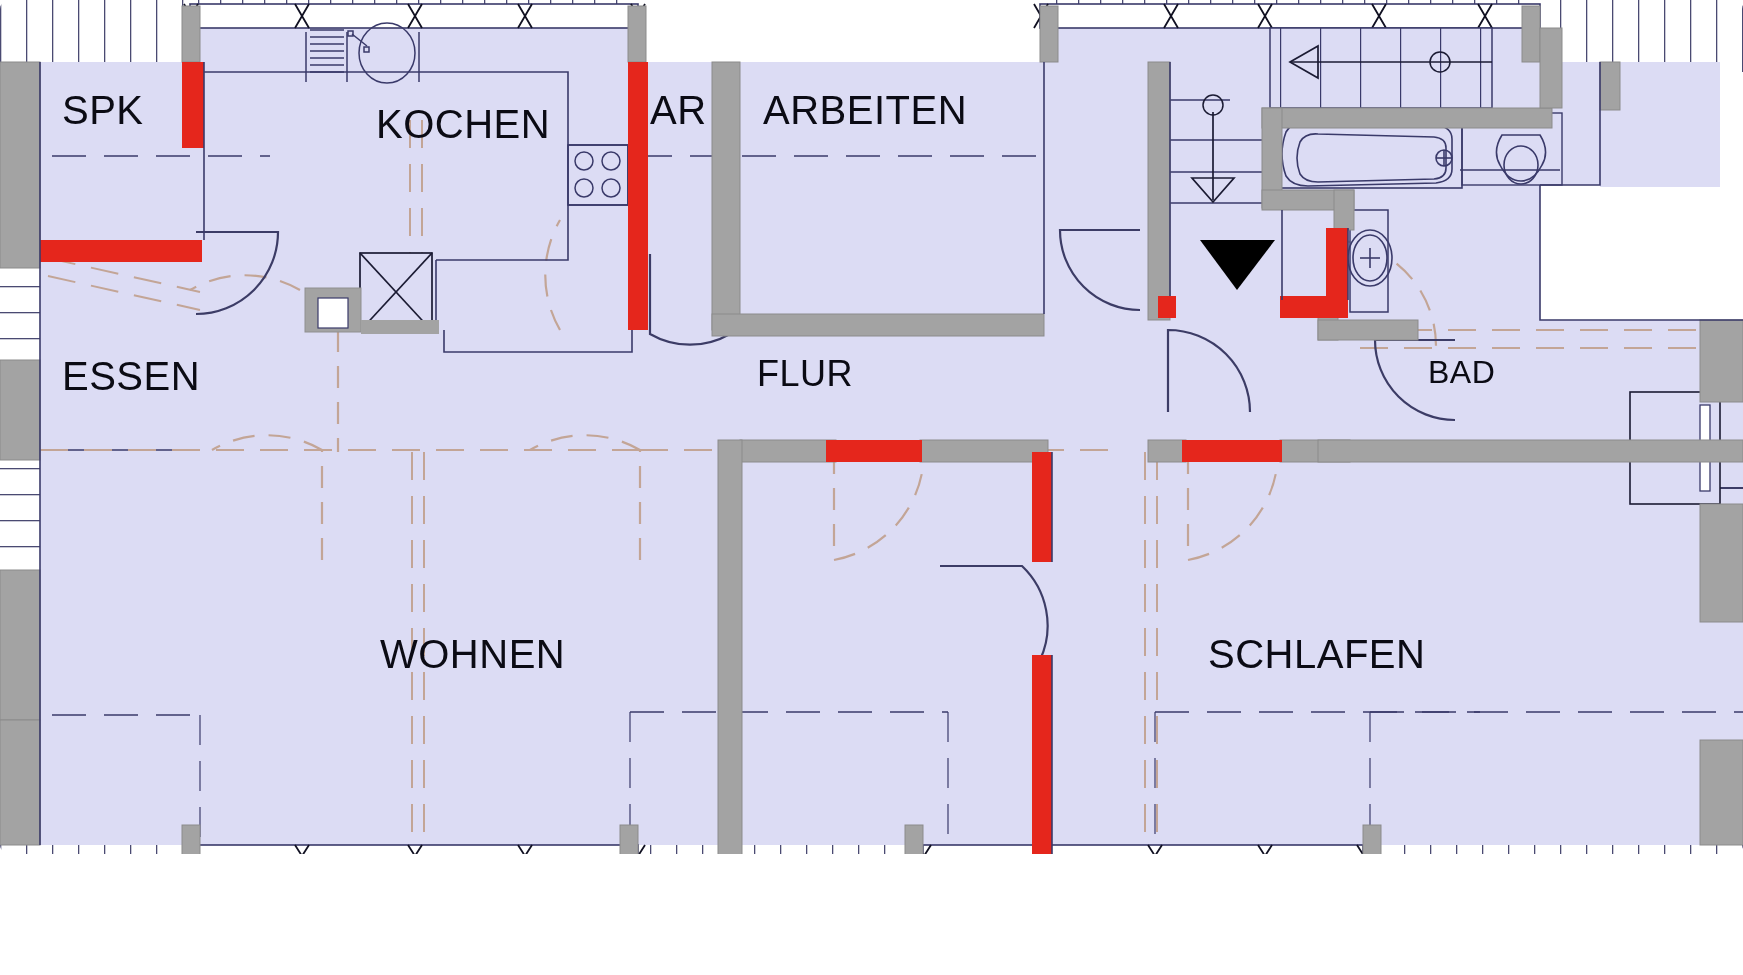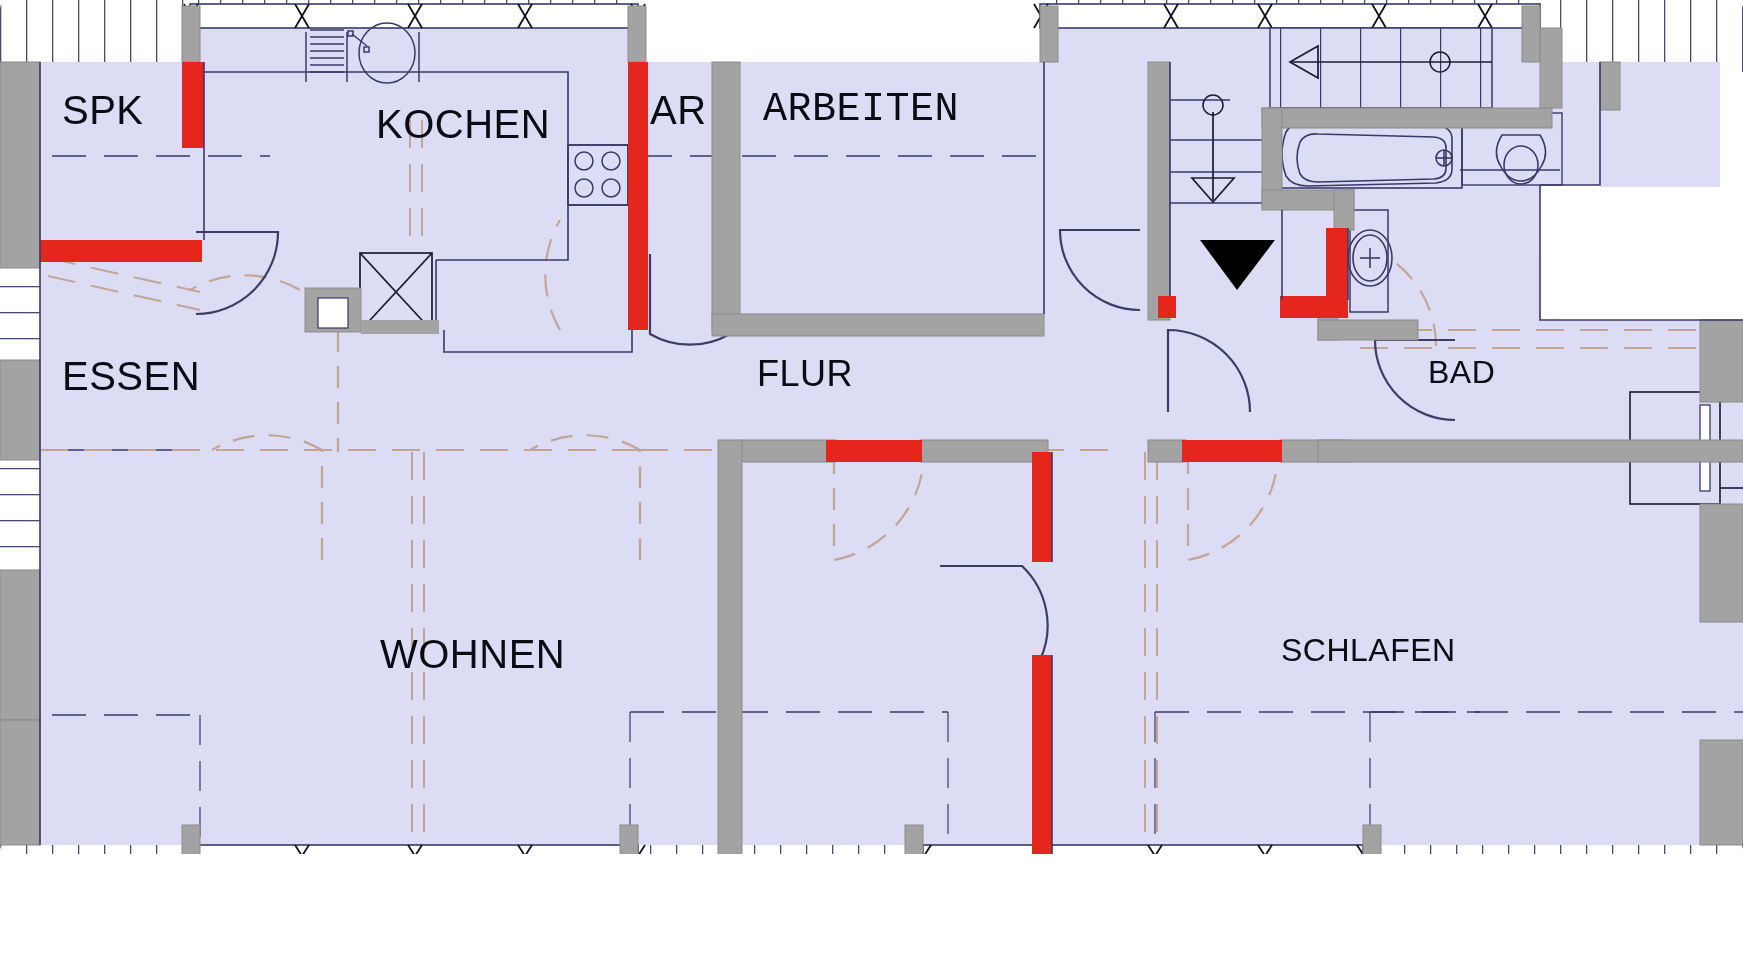--- a/index.html
+++ b/index.html
@@ -394,20 +394,20 @@
       <path d="M204,62 L204,240"></path>
       <path d="M1170,62 L1170,296"></path>
       <path d="M1044,62 L1044,314"></path>
     </g>
 
   </svg>
 
   <div class="rmlabel" style="left:62px;top:90px;font-size:40px;">SPK</div>
   <div class="rmlabel" style="left:376px;top:104px;font-size:40px;">KOCHEN</div>
   <div class="rmlabel" style="left:650px;top:90px;font-size:40px;">AR</div>
-  <div class="rmlabel" style="left:763px;top:90px;font-size:40px;font-family:Liberation Mono, monospace;">ARBEITEN</div>
+  <div class="rmlabel" style="left:763px;top:90px;font-size:40px;">ARBEITEN</div>
   <div class="rmlabel" style="left:62px;top:356px;font-size:40px;">ESSEN</div>
   <div class="rmlabel" style="left:757px;top:356px;font-size:36px;">FLUR</div>
   <div class="rmlabel" style="left:1428px;top:356px;font-size:32px;">BAD</div>
   <div class="rmlabel" style="left:380px;top:634px;font-size:40px;">WOHNEN</div>
-  <div class="rmlabel" style="left:1281px;top:634px;font-size:32px;">SCHLAFEN</div>
+  <div class="rmlabel" style="left:1208px;top:634px;font-size:40px;">SCHLAFEN</div>
 
 </div>
 
 </body></html>

